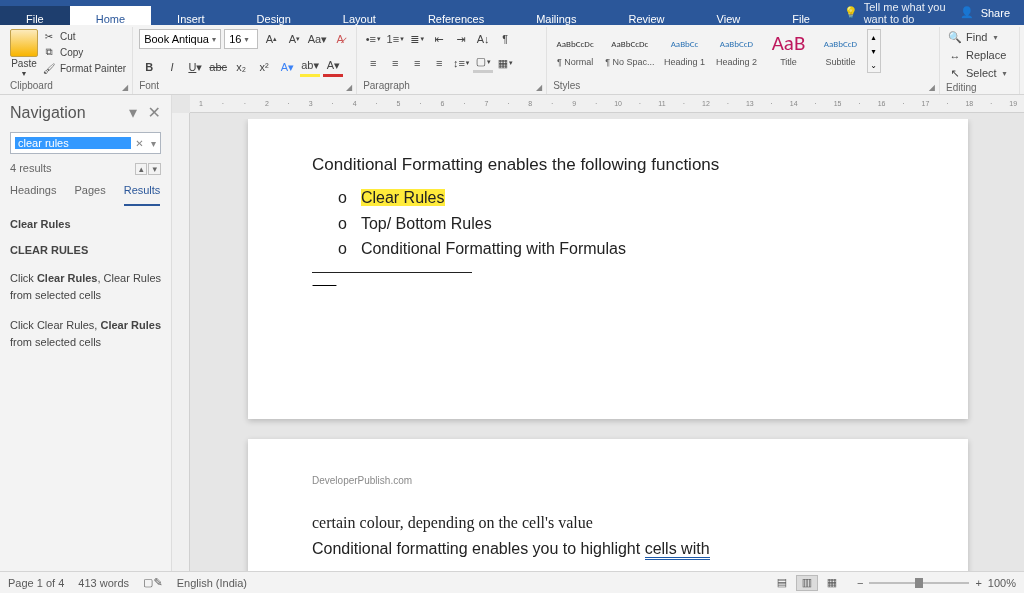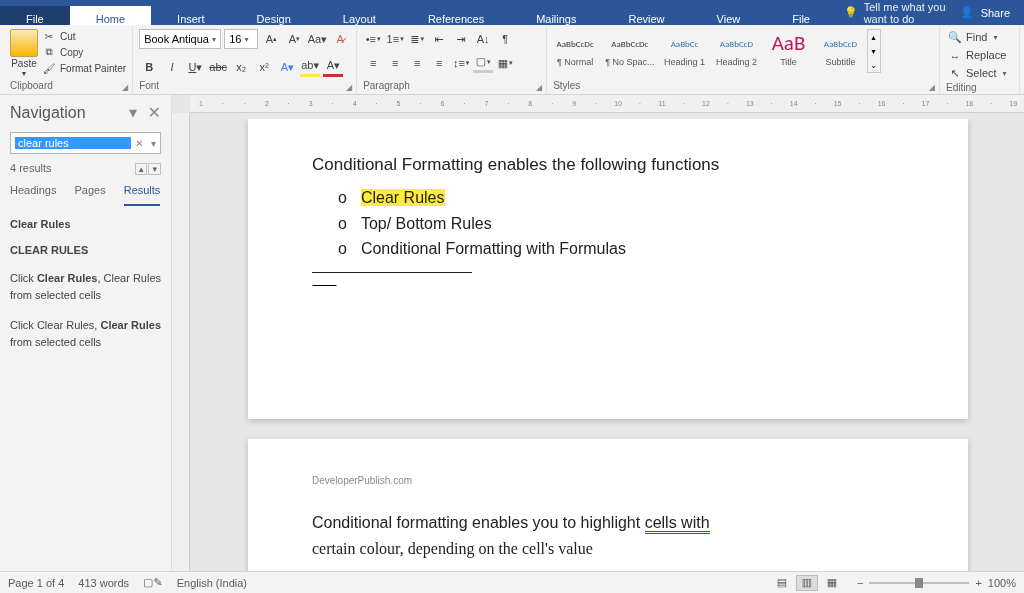--- a/index.html
+++ b/index.html
@@ -345,22 +345,22 @@
         <ul>
           <li><span class="hl">Clear Rules</span></li>
           <li>Top/ Bottom Rules</li>
           <li>Conditional Formatting with Formulas</li>
         </ul>
         <div class="rule"></div>
         <div style="font-size:13px; margin-top:2px;">⸺</div>
       </div>
       <div class="page page2">
         <div class="page2-footer">DeveloperPublish.com</div>
+        <p>certain colour, depending on the cell's value</p>
         <p><span>Conditional formatting enables you to highlight </span><span class="dbl-ul">cells  with</span></p>
-        <p>certain colour, depending on the cell's value</p>
       </div>
     </div>
   </div>
 </div>
 
 <div class="statusbar">
   <span>Page 1 of 4</span>
   <span>413 words</span>
   <span>▢✎</span>
   <span>English (India)</span>

